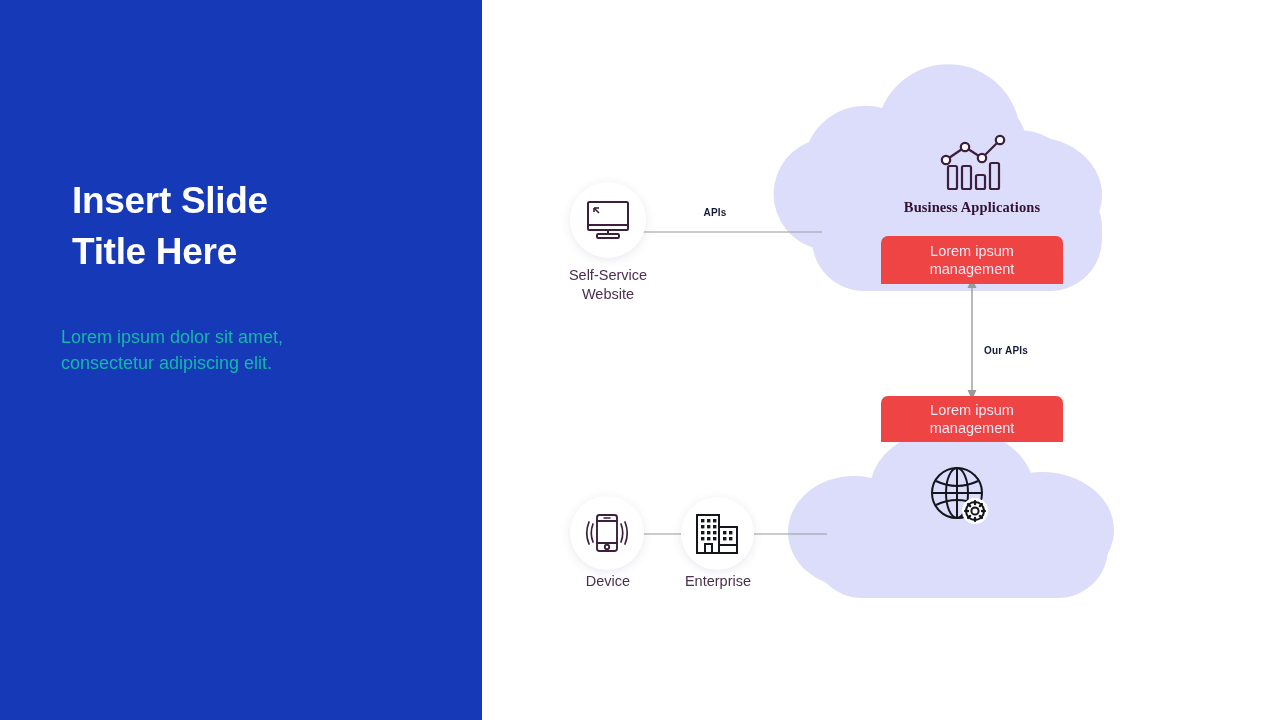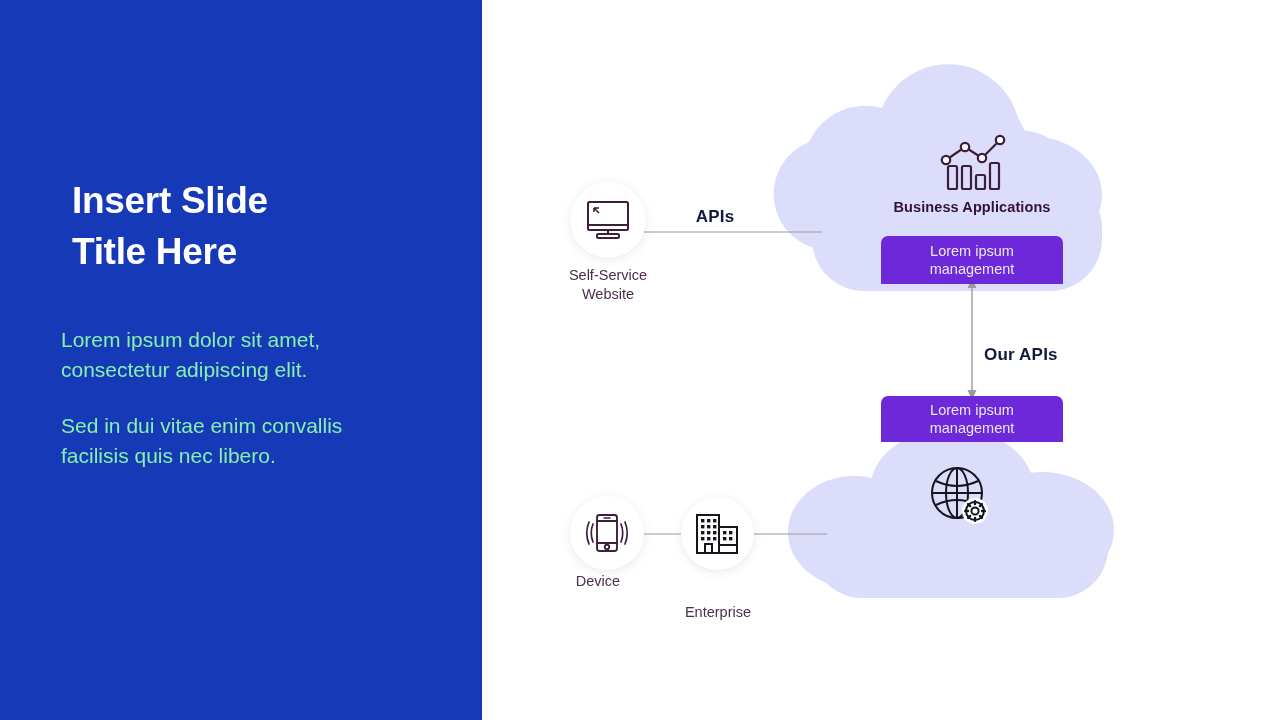--- a/index.html
+++ b/index.html
@@ -33,22 +33,22 @@
     font-weight: bold;
     line-height: 1.38;
     letter-spacing: -0.3px;
     white-space: pre-line;
     margin-left: 11px;
   }
   .body-para {
     position: absolute;
     left: 61px;
     width: 360px;
-    color: #86efac;
-    font-size: 21px;
+    color: #14b8a6;
+    font-size: 18px;
     font-weight: normal;
     line-height: 1.42;
     white-space: pre-line;
   }
   #body-para-1 { top: 325px; }
   #body-para-2 { top: 411px; }
 
   
   #diagram {
     position: absolute;
@@ -81,57 +81,56 @@
   }
 
   
   .cloud-label {
     position: absolute;
     text-align: center;
     color: #331233;
     font-size: 14.5px;
     font-weight: bold;
     letter-spacing: 0.1px;
+    font-family: Liberation Serif, serif;
   }
 
   
   .mgmt-box {
     position: absolute;
-    background: #6d28d9;
+    background: #ef4444;
     border-radius: 7px 7px 0 0;
     color: #e9e9f6;
     font-size: 14.5px;
     line-height: 1.25;
     text-align: center;
     display: flex;
     align-items: center;
     justify-content: center;
     white-space: pre-line;
   }
 
   
   .edge-label {
     position: absolute;
     color: #141a3c;
-    font-size: 17px;
+    font-size: 10px;
     font-weight: bold;
     letter-spacing: 0.2px;
     text-align: center;
   }
 </style>
 </head>
 <body>
 
 <div id="left-panel">
   <div id="slide-title">Insert Slide
 Title Here</div>
   <div class="body-para" id="body-para-1">Lorem ipsum dolor sit amet,
 consectetur adipiscing elit.</div>
-  <div class="body-para" id="body-para-2">Sed in dui vitae enim convallis
-facilisis quis nec libero.</div>
 </div>
 
 <div id="diagram">
 
   <svg id="diagram-svg" width="798" height="720" viewBox="0 0 798 720">
 
     <g>
       <path fill="#dcdcfb" d="
         M 400 108
         a 72 72 0 0 1 138 22
@@ -222,21 +221,21 @@
       <line x1="14" y1="10" x2="34" y2="10"></line>
       <line x1="14" y1="32" x2="34" y2="32"></line>
       <line x1="21" y1="7" x2="27" y2="7" stroke-width="1.5"></line>
       <circle cx="24" cy="36" r="2.2"></circle>
       <path d="M 10 13 Q 6.5 22 10 31" stroke-width="1.7"></path>
       <path d="M 6 11 Q 1.5 22 6 33" stroke-width="1.7"></path>
       <path d="M 38 13 Q 41.5 22 38 31" stroke-width="1.7"></path>
       <path d="M 42 11 Q 46.5 22 42 33" stroke-width="1.7"></path>
     </svg>
   </div>
-  <div class="node-label" style="left:52px; top:572px; width:128px;">Device</div>
+  <div class="node-label" style="left:62px; top:572px; width:128px;">Device</div>
 
   <div class="node-circle" style="left:199px; top:497px; width:73px; height:73px;">
     <svg width="46" height="42" viewBox="0 0 46 42" stroke="#14161e" fill="none" stroke-width="2">
       <rect x="2" y="2" width="22" height="38"></rect>
       <rect x="24" y="14" width="18" height="26"></rect>
       <g fill="#14161e" stroke="none">
         <rect x="6" y="6" width="3.4" height="3.4"></rect>
         <rect x="12" y="6" width="3.4" height="3.4"></rect>
         <rect x="18" y="6" width="3.4" height="3.4"></rect>
         <rect x="6" y="12" width="3.4" height="3.4"></rect>
@@ -250,21 +249,21 @@
         <rect x="18" y="24" width="3.4" height="3.4"></rect>
         <rect x="28" y="18" width="3.4" height="3.4"></rect>
         <rect x="34" y="18" width="3.4" height="3.4"></rect>
         <rect x="28" y="24" width="3.4" height="3.4"></rect>
         <rect x="34" y="24" width="3.4" height="3.4"></rect>
       </g>
       <rect x="10" y="31" width="7" height="9"></rect>
       <line x1="24" y1="32" x2="42" y2="32"></line>
     </svg>
   </div>
-  <div class="node-label" style="left:172px; top:572px; width:128px;margin-top:31px;">Enterprise</div>
+  <div class="node-label" style="left:172px; top:572px; width:128px;">Enterprise</div>
 
   <div class="cloud-label" style="left:370px; top:199px; width:240px;">Business Applications</div>
 
 
   <div class="mgmt-box" style="left:399px; top:236px; width:182px; height:48px;">Lorem ipsum
 management</div>
 
   <div class="mgmt-box" style="left:399px; top:396px; width:182px; height:46px;">Lorem ipsum
 management</div>
 

